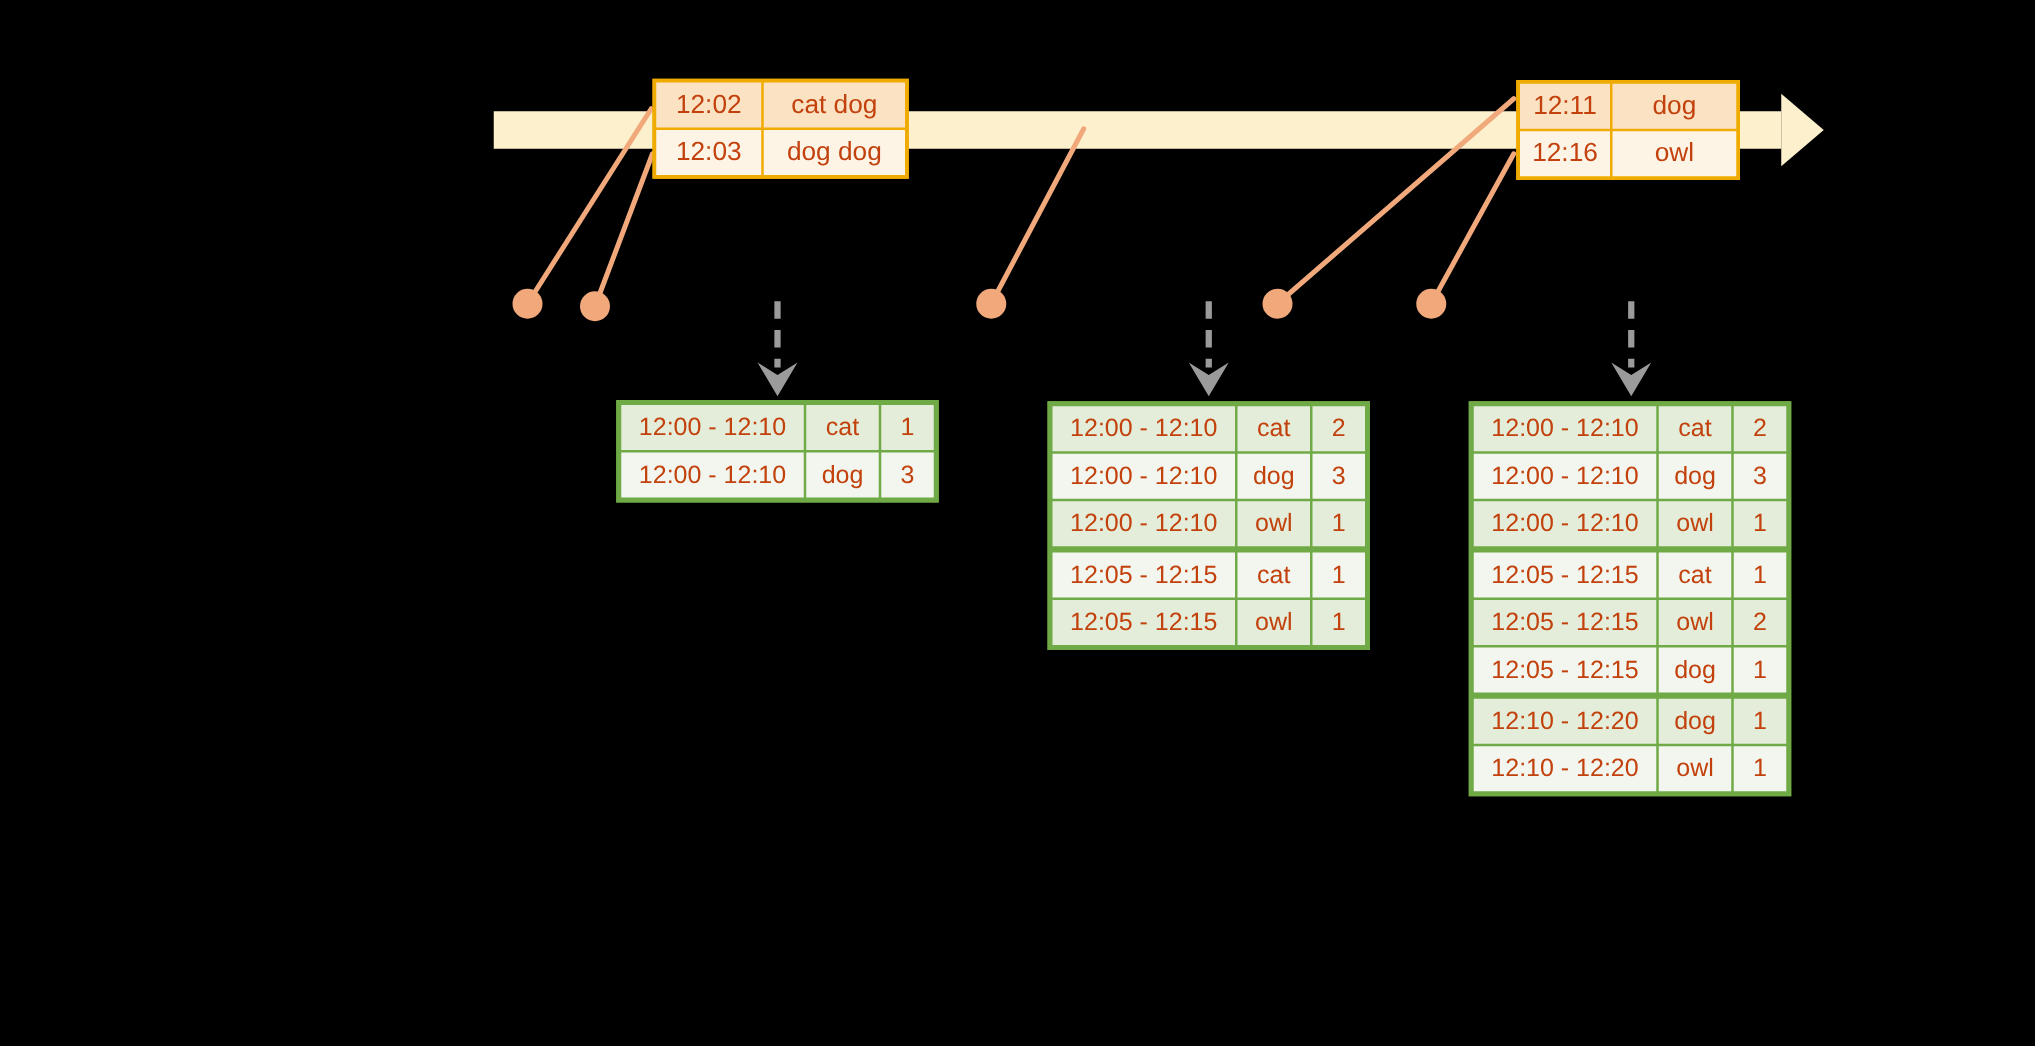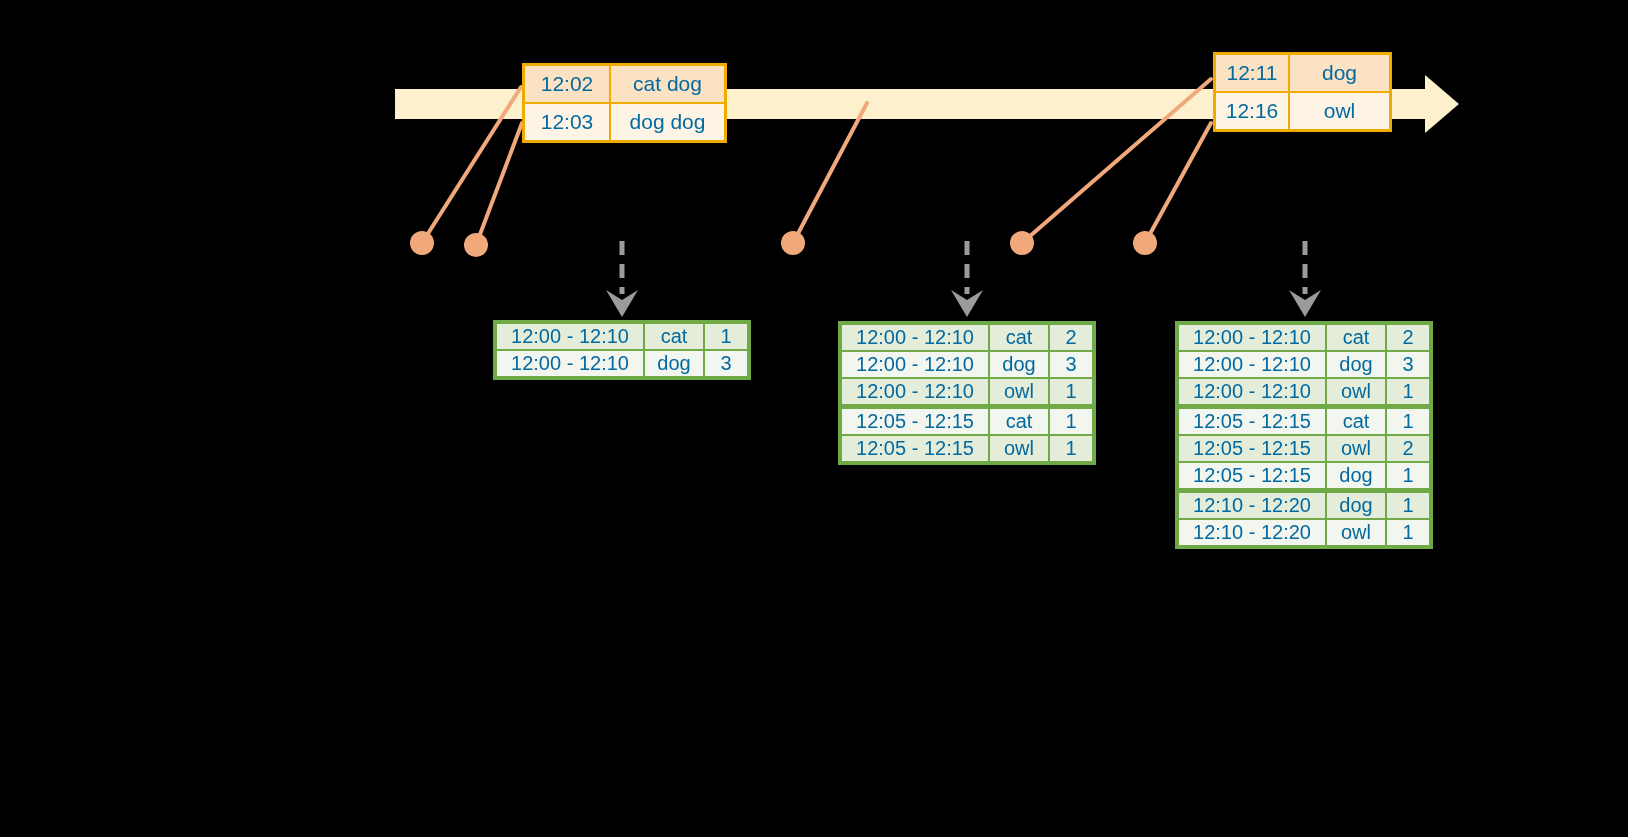--- a/index.html
+++ b/index.html
@@ -1,37 +1,37 @@
 <!DOCTYPE html>
 <html><head>
 <meta charset="utf-8">
 <style>
   html,body{margin:0;padding:0;background:#000;}
   #canvas{position:relative;width:1628px;height:837px;background:#000;overflow:hidden;
-          font-family:"Liberation Sans", sans-serif;color:#0369a1;}
+          font-family:"Liberation Sans", sans-serif;color:#c2410c;}
 
   
   #timeline-shaft{position:absolute;left:395px;top:89px;width:1030px;height:30px;background:#FDF1CD;z-index:1;}
 
   
   #connector-layer{position:absolute;left:0;top:0;width:1628px;height:837px;z-index:2;}
 
   
   .etable{position:absolute;z-index:3;display:grid;gap:2px;background:#F0AB00;border:3px solid #F0AB00;}
   .etable .cell{display:flex;align-items:center;justify-content:center;font-size:21px;}
   .e-dark{background:#FBE2C2;}
   .e-light{background:#FDF4E6;text-align:right;}
   #etable-1{left:522px;top:63px;grid-template-columns:84px 113px;grid-auto-rows:36px;}
   #etable-2{left:868px;top:83px;grid-template-columns:84px 113px;grid-auto-rows:34px;}
-  #etable-3{left:1213px;top:52px;grid-template-columns:72px 99px;grid-auto-rows:36px;}
+  #etable-3{left:1213px;top:64px;grid-template-columns:72px 99px;grid-auto-rows:36px;}
 
   
   .gtable{position:absolute;z-index:3;display:flex;flex-direction:column;gap:2px;background:#6FAA46;border:4px solid #6FAA46;}
   .grow{display:grid;grid-template-columns:146px 58px 42px;gap:2px;}
-  .grow .cell{height:25px;display:flex;align-items:center;justify-content:center;font-size:20px;}
+  .grow .cell{height:36px;display:flex;align-items:center;justify-content:center;font-size:20px;}
   .grow.gsep{margin-top:3px;}
   .g-dark .cell{background:#E3EDD9;}
   .g-light .cell{background:#F2F6EE;}
   #gtable-1{left:493px;top:320px;}
   #gtable-2{left:838px;top:321px;}
   #gtable-3{left:1175px;top:321px;}
 </style>
 </head>
 <body>
 

